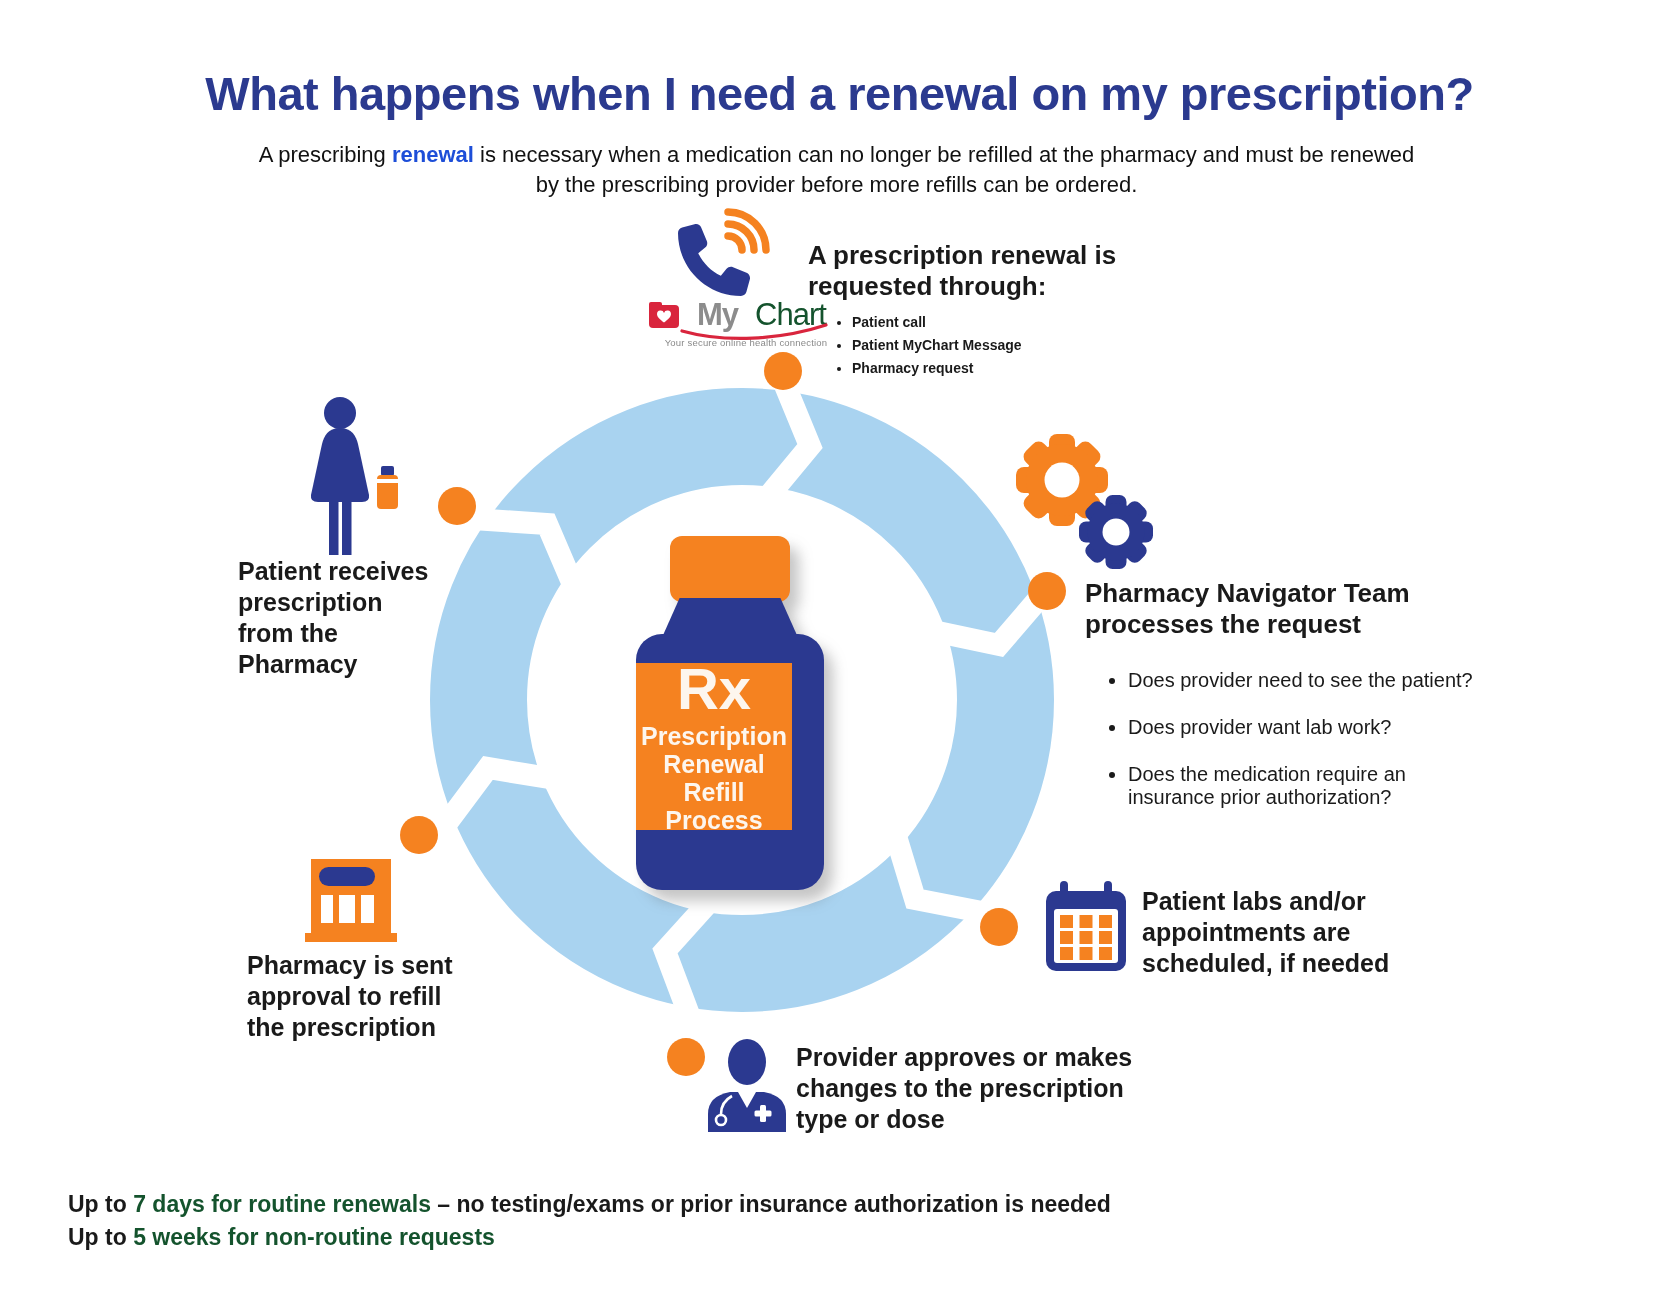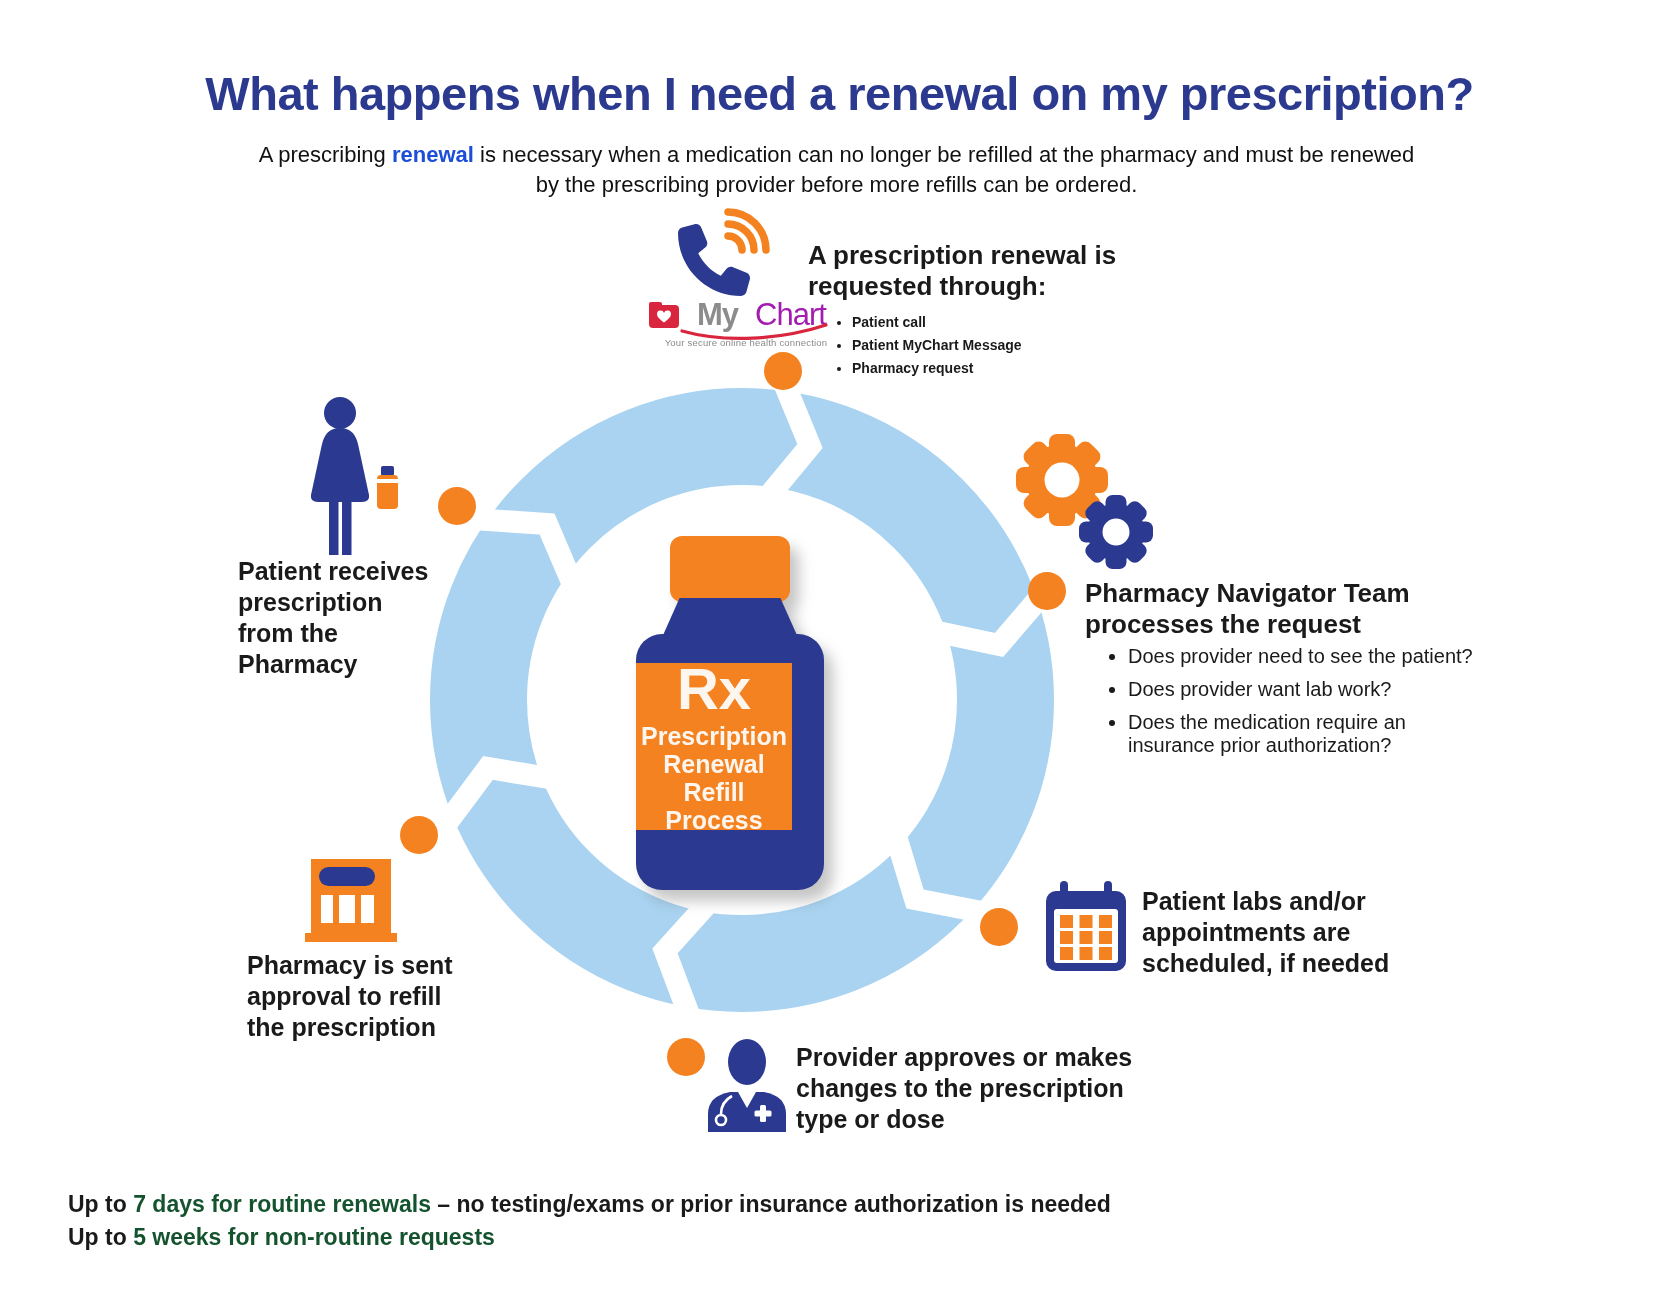--- a/index.html
+++ b/index.html
@@ -38,33 +38,33 @@
   .bottle .rx    { font-size:58px; font-weight:bold; color:#fdf6ee; line-height:1; margin-bottom:4px; }
   .bottle .label-text { font-size:25px; font-weight:bold; color:#fdf6ee; text-align:center; line-height:1.12; white-space:pre-line; }
 
   
   .abs { position:absolute; }
 
   
   .mychart { position:absolute; left:648px; top:297px; width:196px; }
   .mychart .row { display:flex; align-items:center; gap:17px; position:relative; }
   .mychart .my    { font-size:31px; font-weight:bold; color:#8c8c8c; letter-spacing:-1px; }
-  .mychart .chart { font-size:31px; color:#a21caf; letter-spacing:-1px; }
+  .mychart .chart { font-size:31px; color:#14532d; letter-spacing:-1px; }
   .mychart svg.swoosh { position:absolute; left:32px; top:26px; }
   .mychart .tagline { font-size:9.5px; color:#8a8a8a; margin-top:4px; text-align:center; width:100%; letter-spacing:0.2px; }
 
   
   .step-head { position:absolute; font-size:26px; font-weight:bold; line-height:1.18; color:#1a1a1a; }
   .step-text { position:absolute; font-size:25px; font-weight:bold; line-height:1.24; color:#1a1a1a; }
   ul.bullets { position:absolute; list-style:disc; }
   ul.bullets li { white-space:pre-line; }
   ul.bullets-bold { left:852px; top:314px; font-size:14px; font-weight:bold; }
   ul.bullets-bold li { margin-bottom:7px; }
   ul.bullets-reg { left:1128px; top:645px; font-size:20px; font-weight:normal; line-height:1.15; }
-  ul.bullets-reg li { margin-bottom:10px; }
+  ul.bullets-reg li { margin-bottom:10px;margin-top:24px; }
 
   
   .footer { position:absolute; left:68px; top:1188px; font-size:23px; font-weight:bold; line-height:1.42; color:#1a1a1a; }
   .footer b { color:#14532d; }
 </style>
 </head>
 <body>
 
 <div class="canvas">
 

